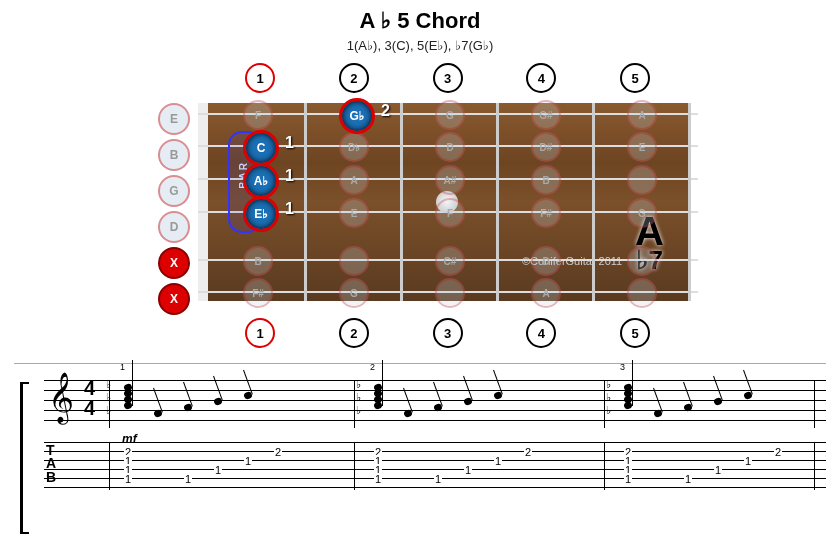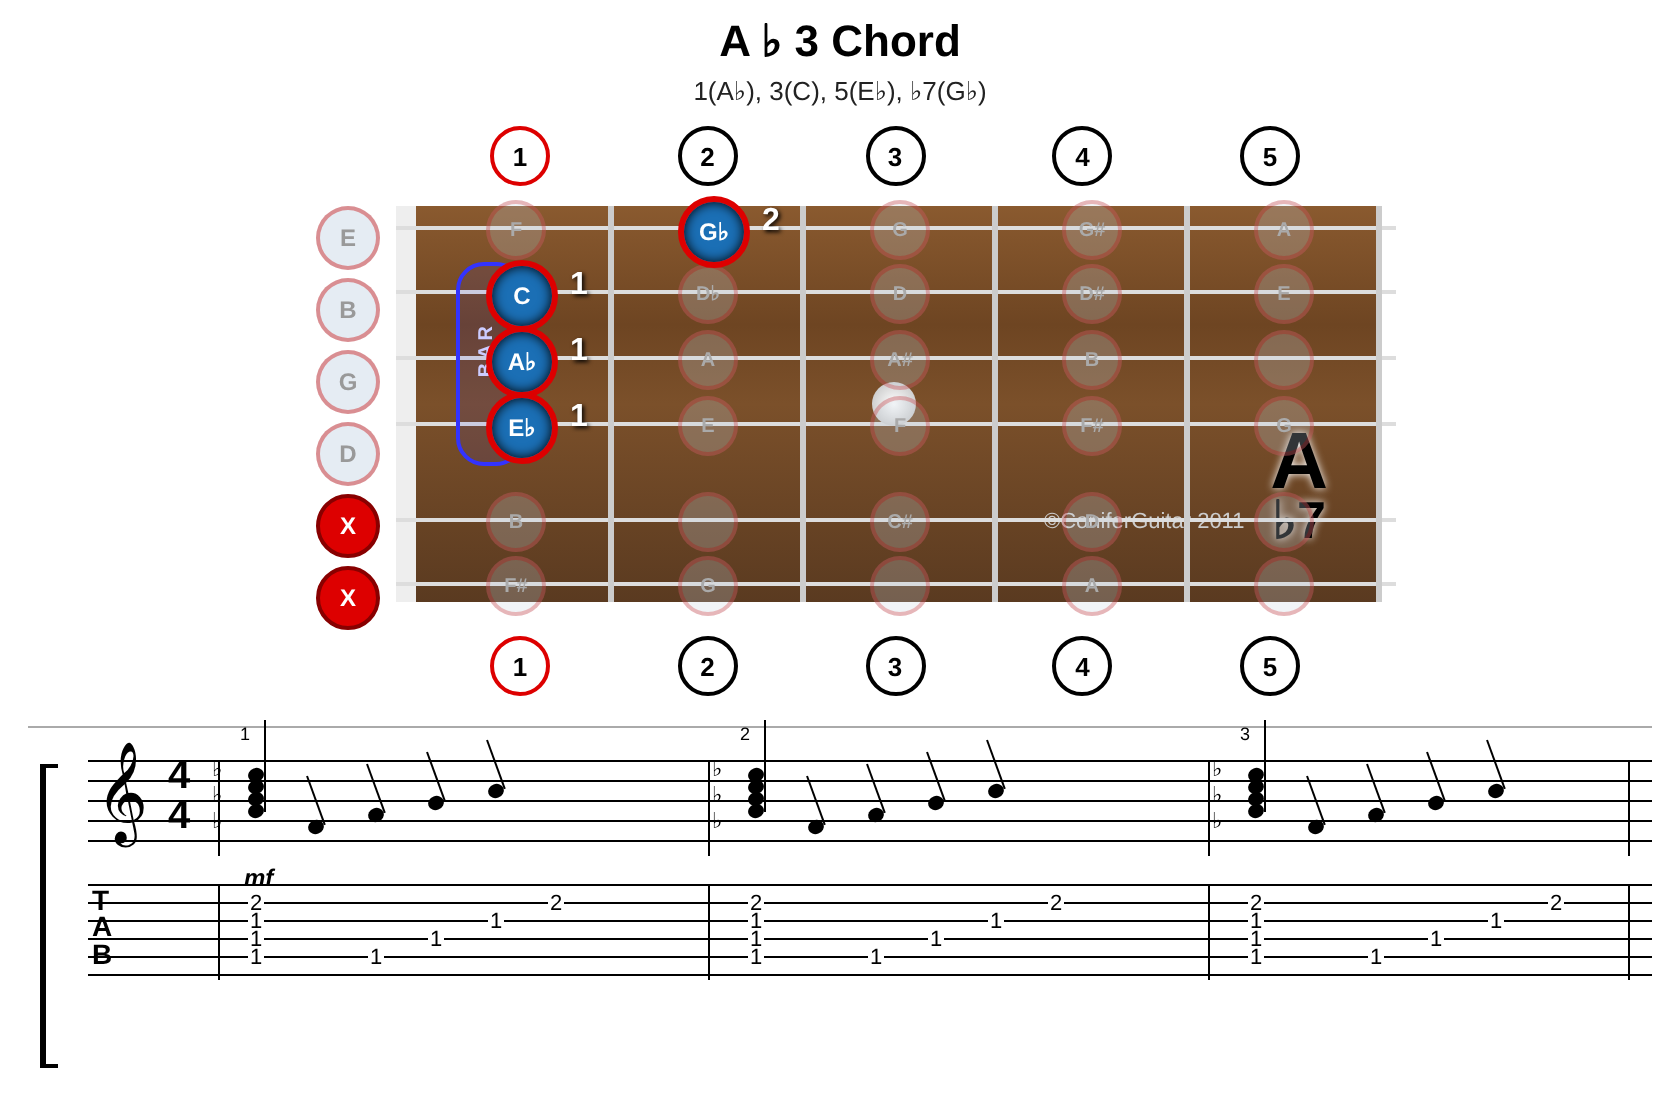--- a/index.html
+++ b/index.html
@@ -222,21 +222,21 @@
   .dyn {
     position:absolute; font-style:italic; font-weight:bold; font-size:12px;
   }
   .tiny-num {
     position:absolute; font-size:9px;
   }
 </style>
 </head>
 <body>
 
-<div class="title">A ♭ 3 Chord</div>
+<div class="title">A ♭ 5 Chord</div>
 <div class="subtitle">1(A♭), 3(C), 5(E♭), ♭7(G♭)</div>
 
 <div class="diagram-area">
   <div class="fret-row top" id="fret-top">
       <div class="fret-num first">1</div>
       <div class="fret-num">2</div>
       <div class="fret-num">3</div>
       <div class="fret-num">4</div>
       <div class="fret-num">5</div>
     </div>

